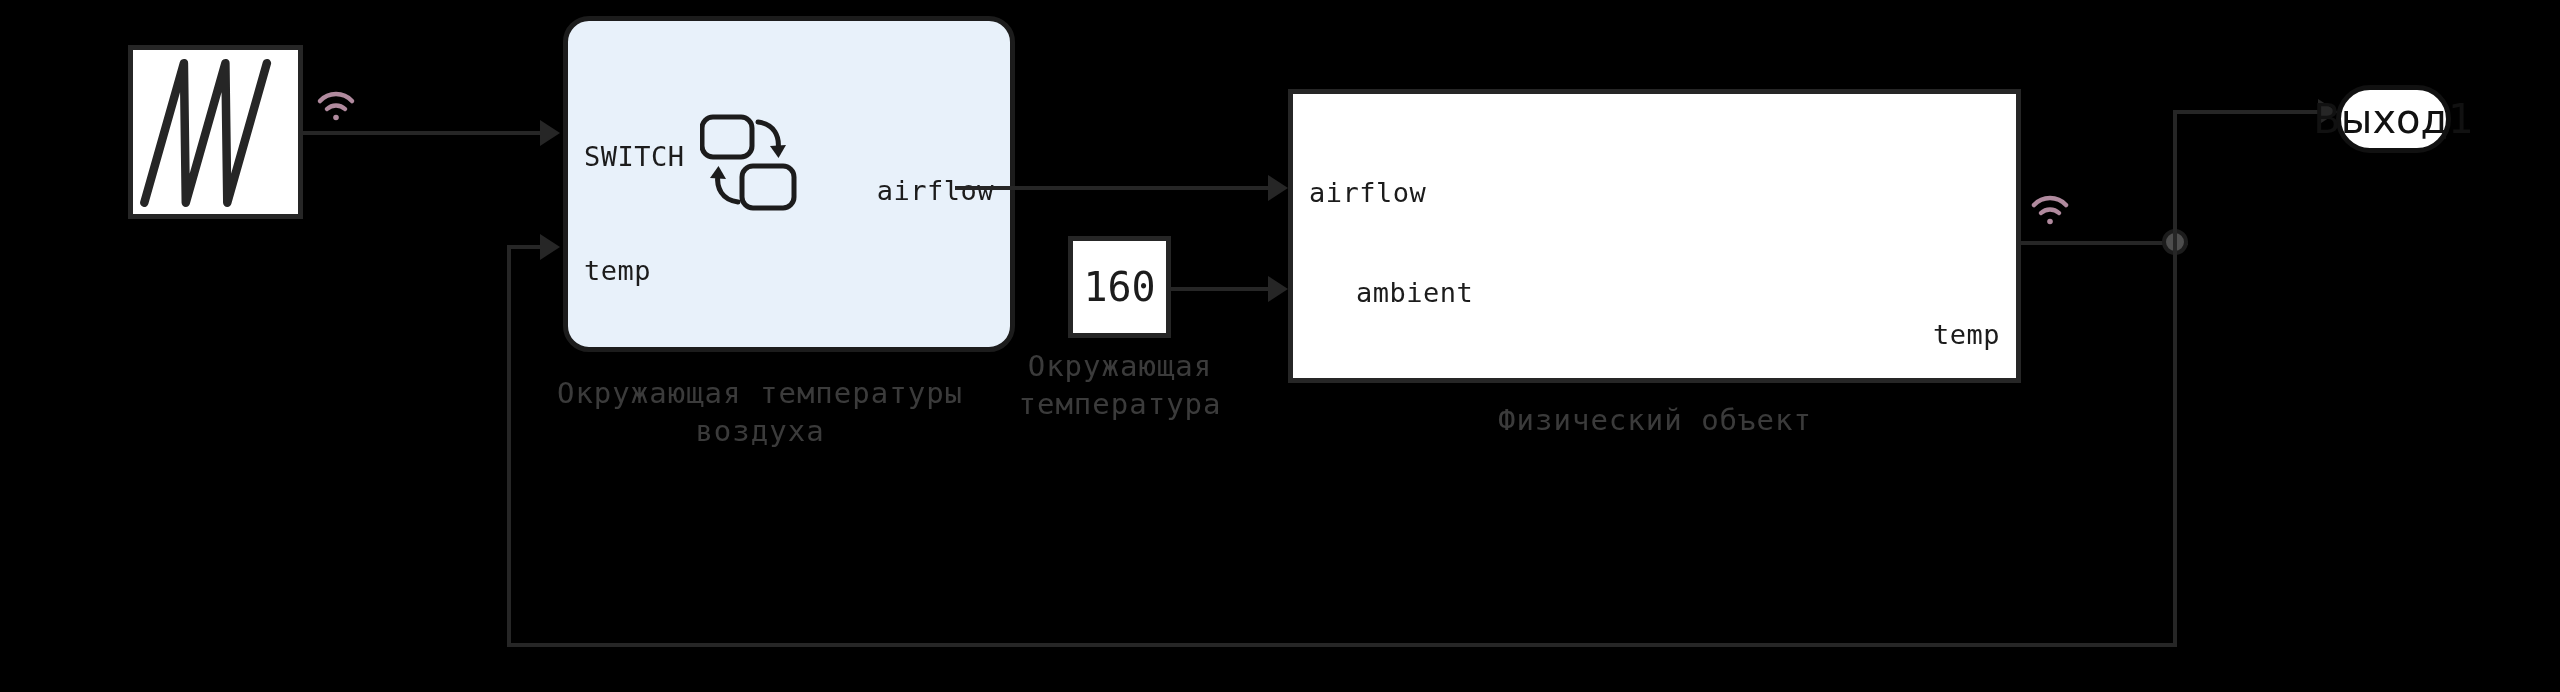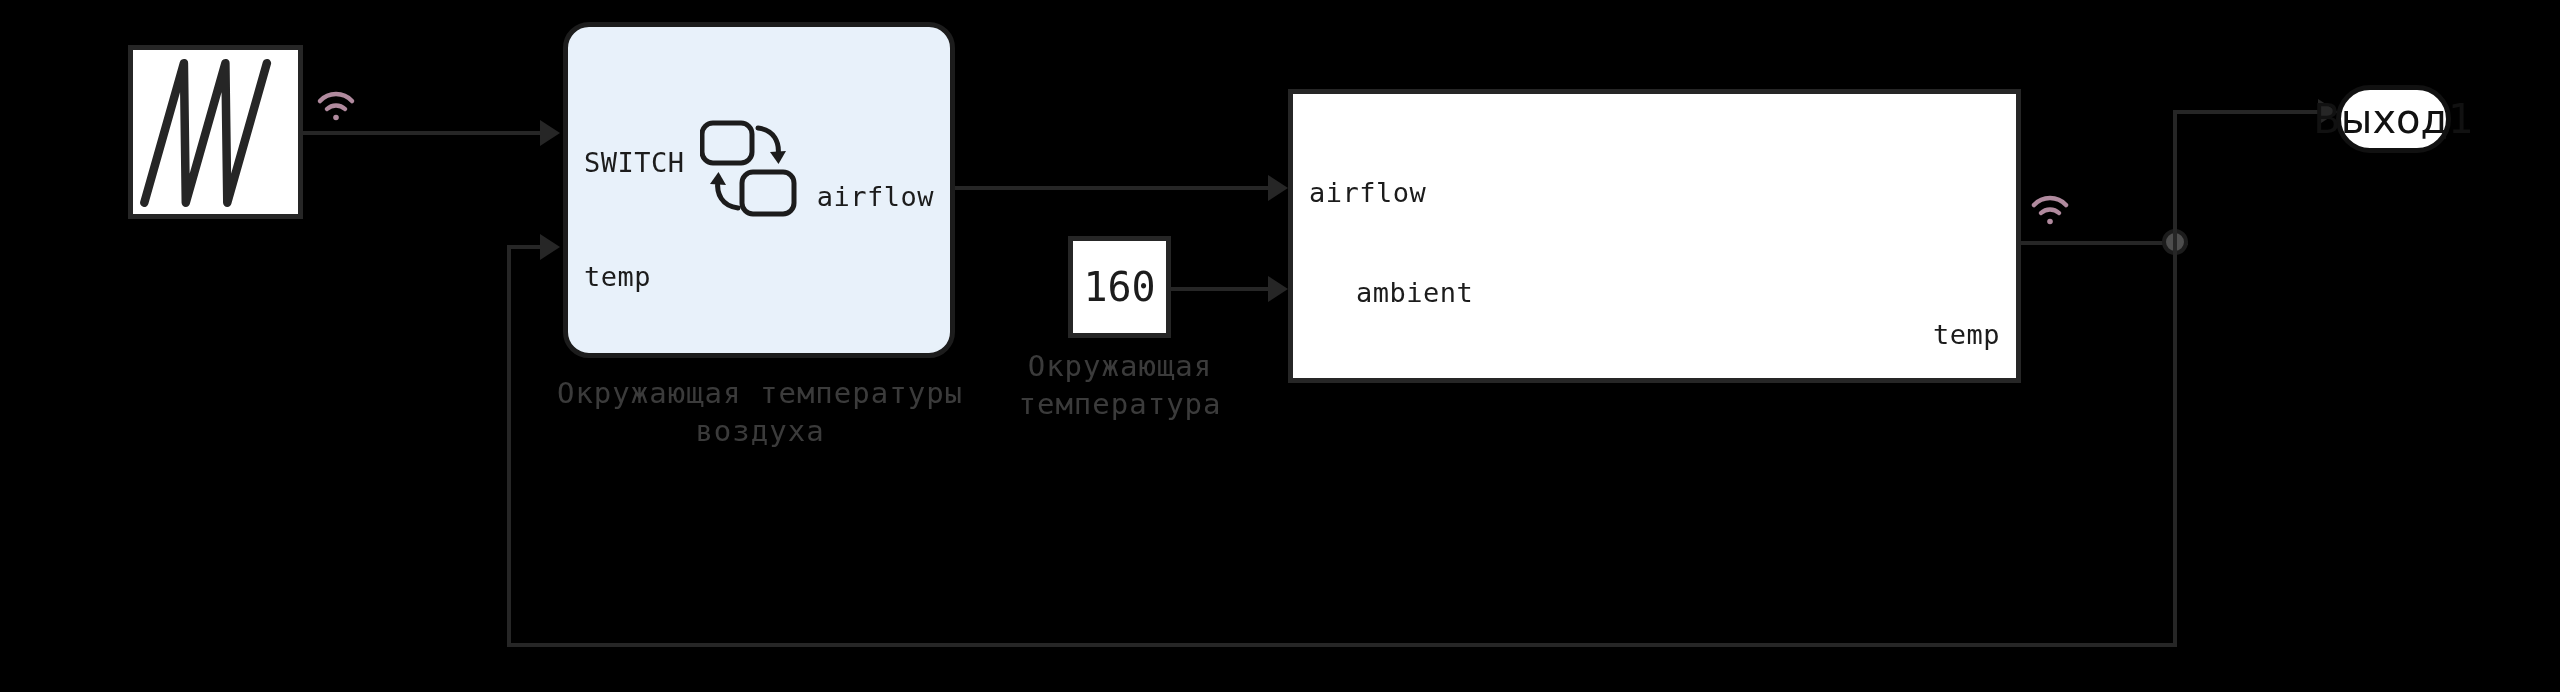--- a/index.html
+++ b/index.html
@@ -114,21 +114,21 @@
     <svg width="40" height="34" viewBox="0 0 40 34">
       <path d="M4 13 A22 22 0 0 1 36 13" fill="none" stroke="#b08a9e" stroke-width="4.5" stroke-linecap="round"></path>
       <path d="M11 21 A13 13 0 0 1 29 21" fill="none" stroke="#b08a9e" stroke-width="4.5" stroke-linecap="round"></path>
       <circle cx="20" cy="29.5" r="2.8" fill="#b08a9e"></circle>
     </svg>
   </div>
 
   <div class="wire wire-h" style="left:303px;top:131px;width:237px;"></div>
   <div class="arrowhead" style="left:540px;top:120px;"></div>
 
-  <div class="subsys" style="left:563px;top:22px;width:392px;height:336px;">
+  <div class="subsys" style="left:563px;top:16px;width:452px;height:336px;">
     <span class="port-label port-in" style="top:120px;">SWITCH</span>
     <span class="port-label port-in" style="top:234px;">temp</span>
     <span class="port-label port-out" style="top:154px;">airflow</span>
 
     <div class="sf-icon" style="left:132px;top:93px;width:110px;height:100px;">
       <svg width="110" height="100" viewBox="0 0 110 100">
         <rect x="2" y="3" width="50" height="40" rx="11" ry="11" fill="none" stroke="#1c1c1c" stroke-width="5"></rect>
         <rect x="42" y="52" width="52" height="42" rx="11" ry="11" fill="none" stroke="#1c1c1c" stroke-width="5"></rect>
         <path d="M58 8 C74 10 80 22 78 36" fill="none" stroke="#1c1c1c" stroke-width="5" stroke-linecap="round"></path>
         <path d="M70 32 L78.5 44 L86 31 Z" fill="#1c1c1c"></path>
@@ -153,20 +153,21 @@
 
   <div class="wire wire-h" style="left:1171px;top:287px;width:114px;"></div>
   <div class="arrowhead" style="left:1268px;top:276px;"></div>
 
   <div class="wblock" style="left:1288px;top:89px;width:733px;height:294px;">
     <span class="port-label port-in" style="top:83px;">airflow</span>
     <span class="port-label port-in" style="top:183px;margin-left:47px;">ambient</span>
     <span class="port-label port-out" style="top:225px;">temp</span>
   </div>
 
+  <div class="caption" style="left:1480px;top:402px;width:350px;">Физический объект</div>
 
   <div class="wifi" style="left:2030px;top:192px;width:40px;height:34px;">
     <svg width="40" height="34" viewBox="0 0 40 34">
       <path d="M4 13 A22 22 0 0 1 36 13" fill="none" stroke="#b08a9e" stroke-width="4.5" stroke-linecap="round"></path>
       <path d="M11 21 A13 13 0 0 1 29 21" fill="none" stroke="#b08a9e" stroke-width="4.5" stroke-linecap="round"></path>
       <circle cx="20" cy="29.5" r="2.8" fill="#b08a9e"></circle>
     </svg>
   </div>
 
   <div class="wire wire-h" style="left:2021px;top:241px;width:167px;"></div>

